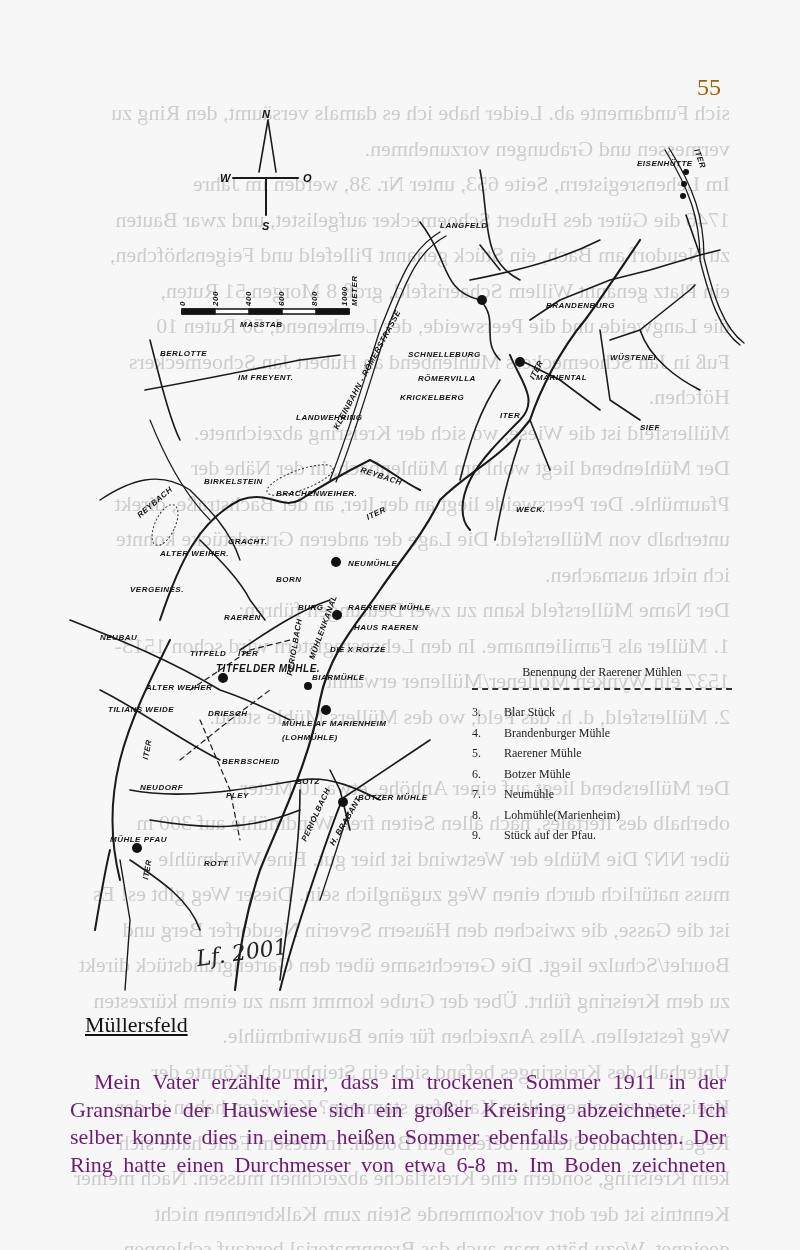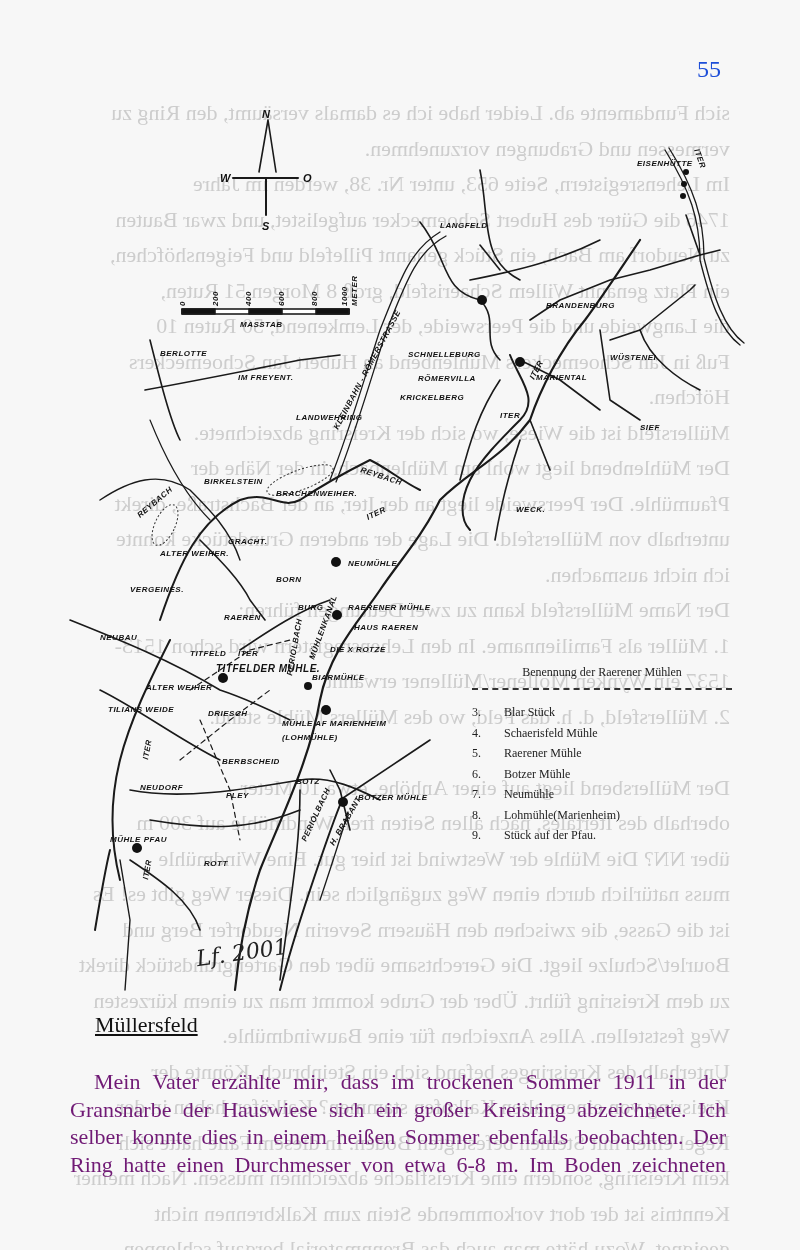--- a/index.html
+++ b/index.html
@@ -12,22 +12,22 @@
     .page { position: absolute; inset: 0; }
     .bleed {
       position: absolute; left: 70px; top: 95px; width: 660px;
       transform: scaleX(-1);
       color: #c9c9c9; font-family: "Liberation Serif", serif;
       font-size: 22px; line-height: 35.5px; text-align: justify;
       opacity: 0.9; pointer-events: none;
     }
     .bleed p { margin: 0; }
     .page-number {
-      position: absolute; left: 697px; top: 56px;
-      font-size: 24px; color: #1d4ed8;
+      position: absolute; left: 697px; top: 74px;
+      font-size: 24px; color: #a16207;
     }
     .map-svg { position: absolute; left: 0; top: 0; }
     .map-label {
       font-family: "Liberation Sans", sans-serif; font-style: italic;
       font-weight: bold; font-size: 8px; fill: #111; letter-spacing: 0.5px;
     }
     .legend {
       position: absolute; left: 472px; top: 662px; width: 260px;
       font-family: Liberation Serif, serif; font-size: 12px; color: #222;
     }
@@ -35,21 +35,21 @@
     .legend .rule { border-top: 2px dashed #333; margin: 5px 0 12px 0; height: 0; }
     .legend ol { list-style: none; padding: 0; margin: 0; }
     .legend li { line-height: 20.5px; white-space: nowrap; }
     .legend .num { display: inline-block; width: 32px; }
     .signature {
       position: absolute; left: 196px; top: 940px;
       font-family: "DejaVu Serif", serif; font-style: italic; font-size: 22px; color: #222;
       transform: rotate(-8deg);
     }
     .section-heading {
-      position: absolute; left: 95px; top: 1012px;
+      position: absolute; left: 85px; top: 1012px;
       font-size: 22px; text-decoration: underline; color: #111;
     }
     .body-text {
       position: absolute; left: 70px; top: 1068px; width: 656px;
       font-size: 22px; line-height: 27.5px; text-align: justify; color: #701a75;
     }
     .body-text p { margin: 0; text-indent: 24px; text-align-last: justify; }
   </style>
 </head>
 <body>
@@ -257,21 +257,21 @@
     <text x="110" y="842" class="map-label">MÜHLE PFAU</text>
     <text x="204" y="866" class="map-label">ROTT</text>
     <text x="148" y="880" class="map-label" transform="rotate(-80 148 880)">ITER</text>
   </svg>
 
   <div class="legend">
     <div class="lh">Benennung der Raerener Mühlen</div>
     <div class="rule"></div>
     <ol>
       <li><span class="num">3.</span><span>Blar Stück</span></li>
-      <li><span class="num">4.</span><span>Schaerisfeld Mühle</span></li>
+      <li><span class="num">4.</span><span>Brandenburger Mühle</span></li>
       <li><span class="num">5.</span><span>Raerener Mühle</span></li>
       <li><span class="num">6.</span><span>Botzer Mühle</span></li>
       <li><span class="num">7.</span><span>Neumühle</span></li>
       <li><span class="num">8.</span><span>Lohmühle(Marienheim)</span></li>
       <li><span class="num">9.</span><span>Stück auf der Pfau.</span></li>
     </ol>
   </div>
 
   <div class="signature">Lf. 2001</div>
 

